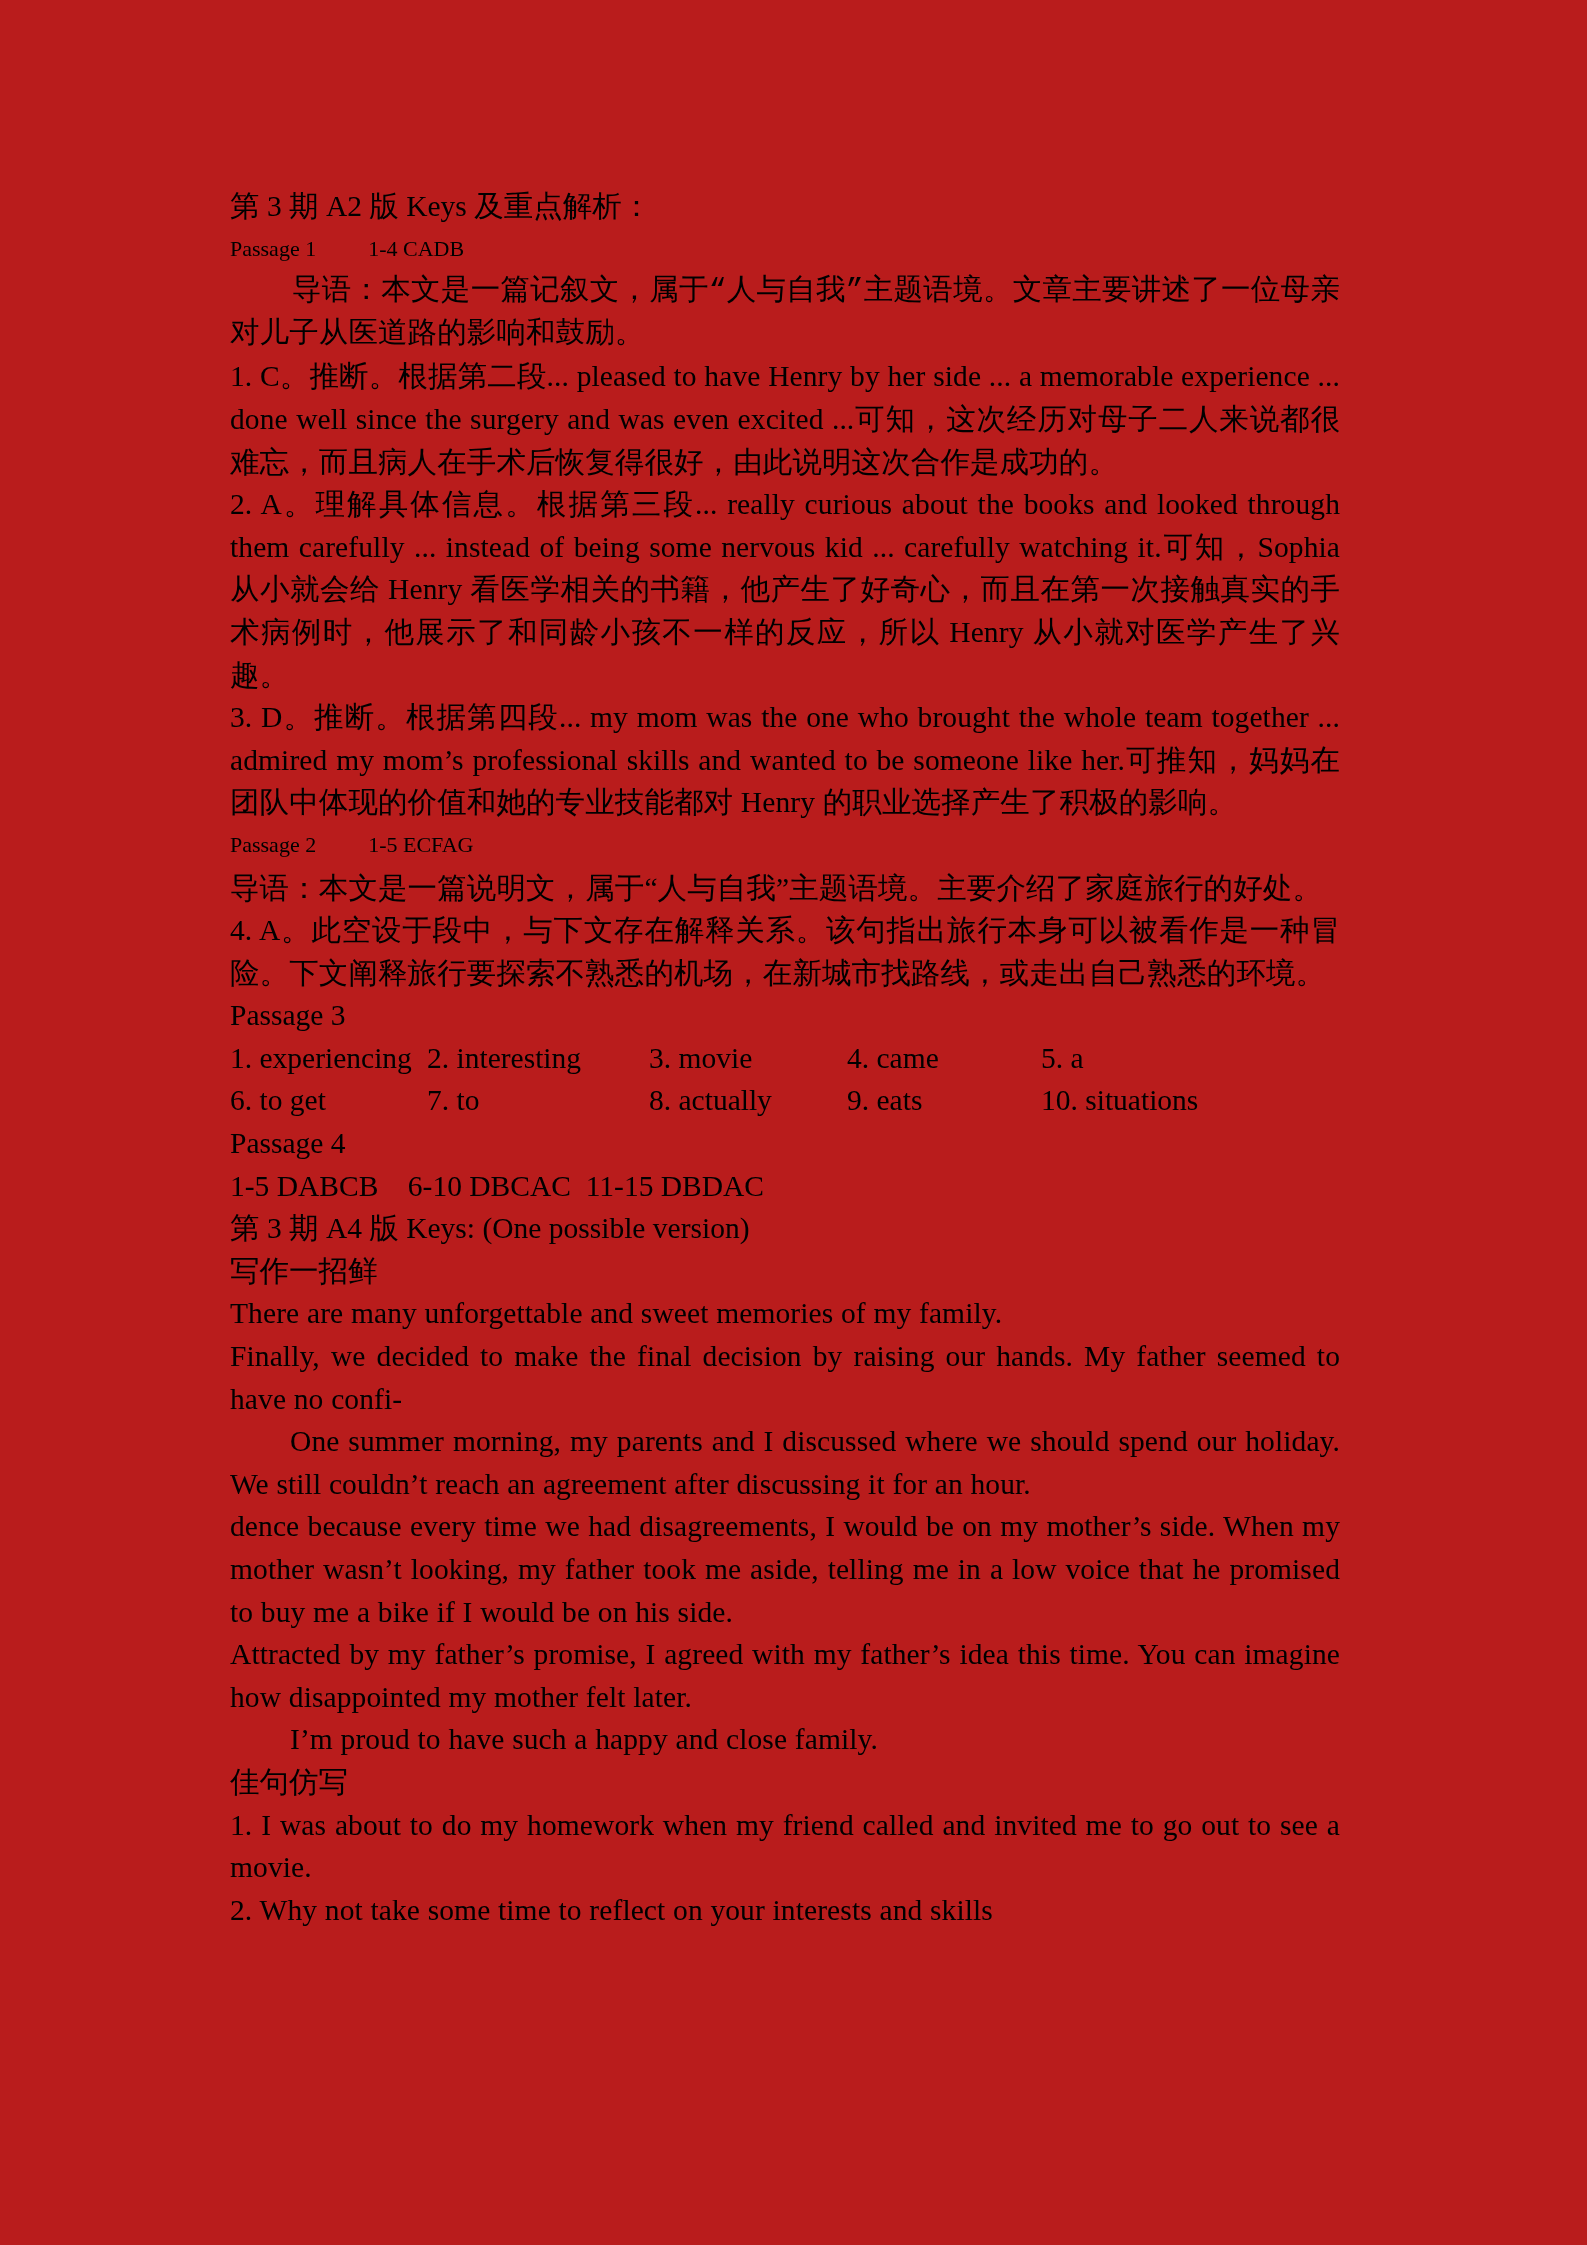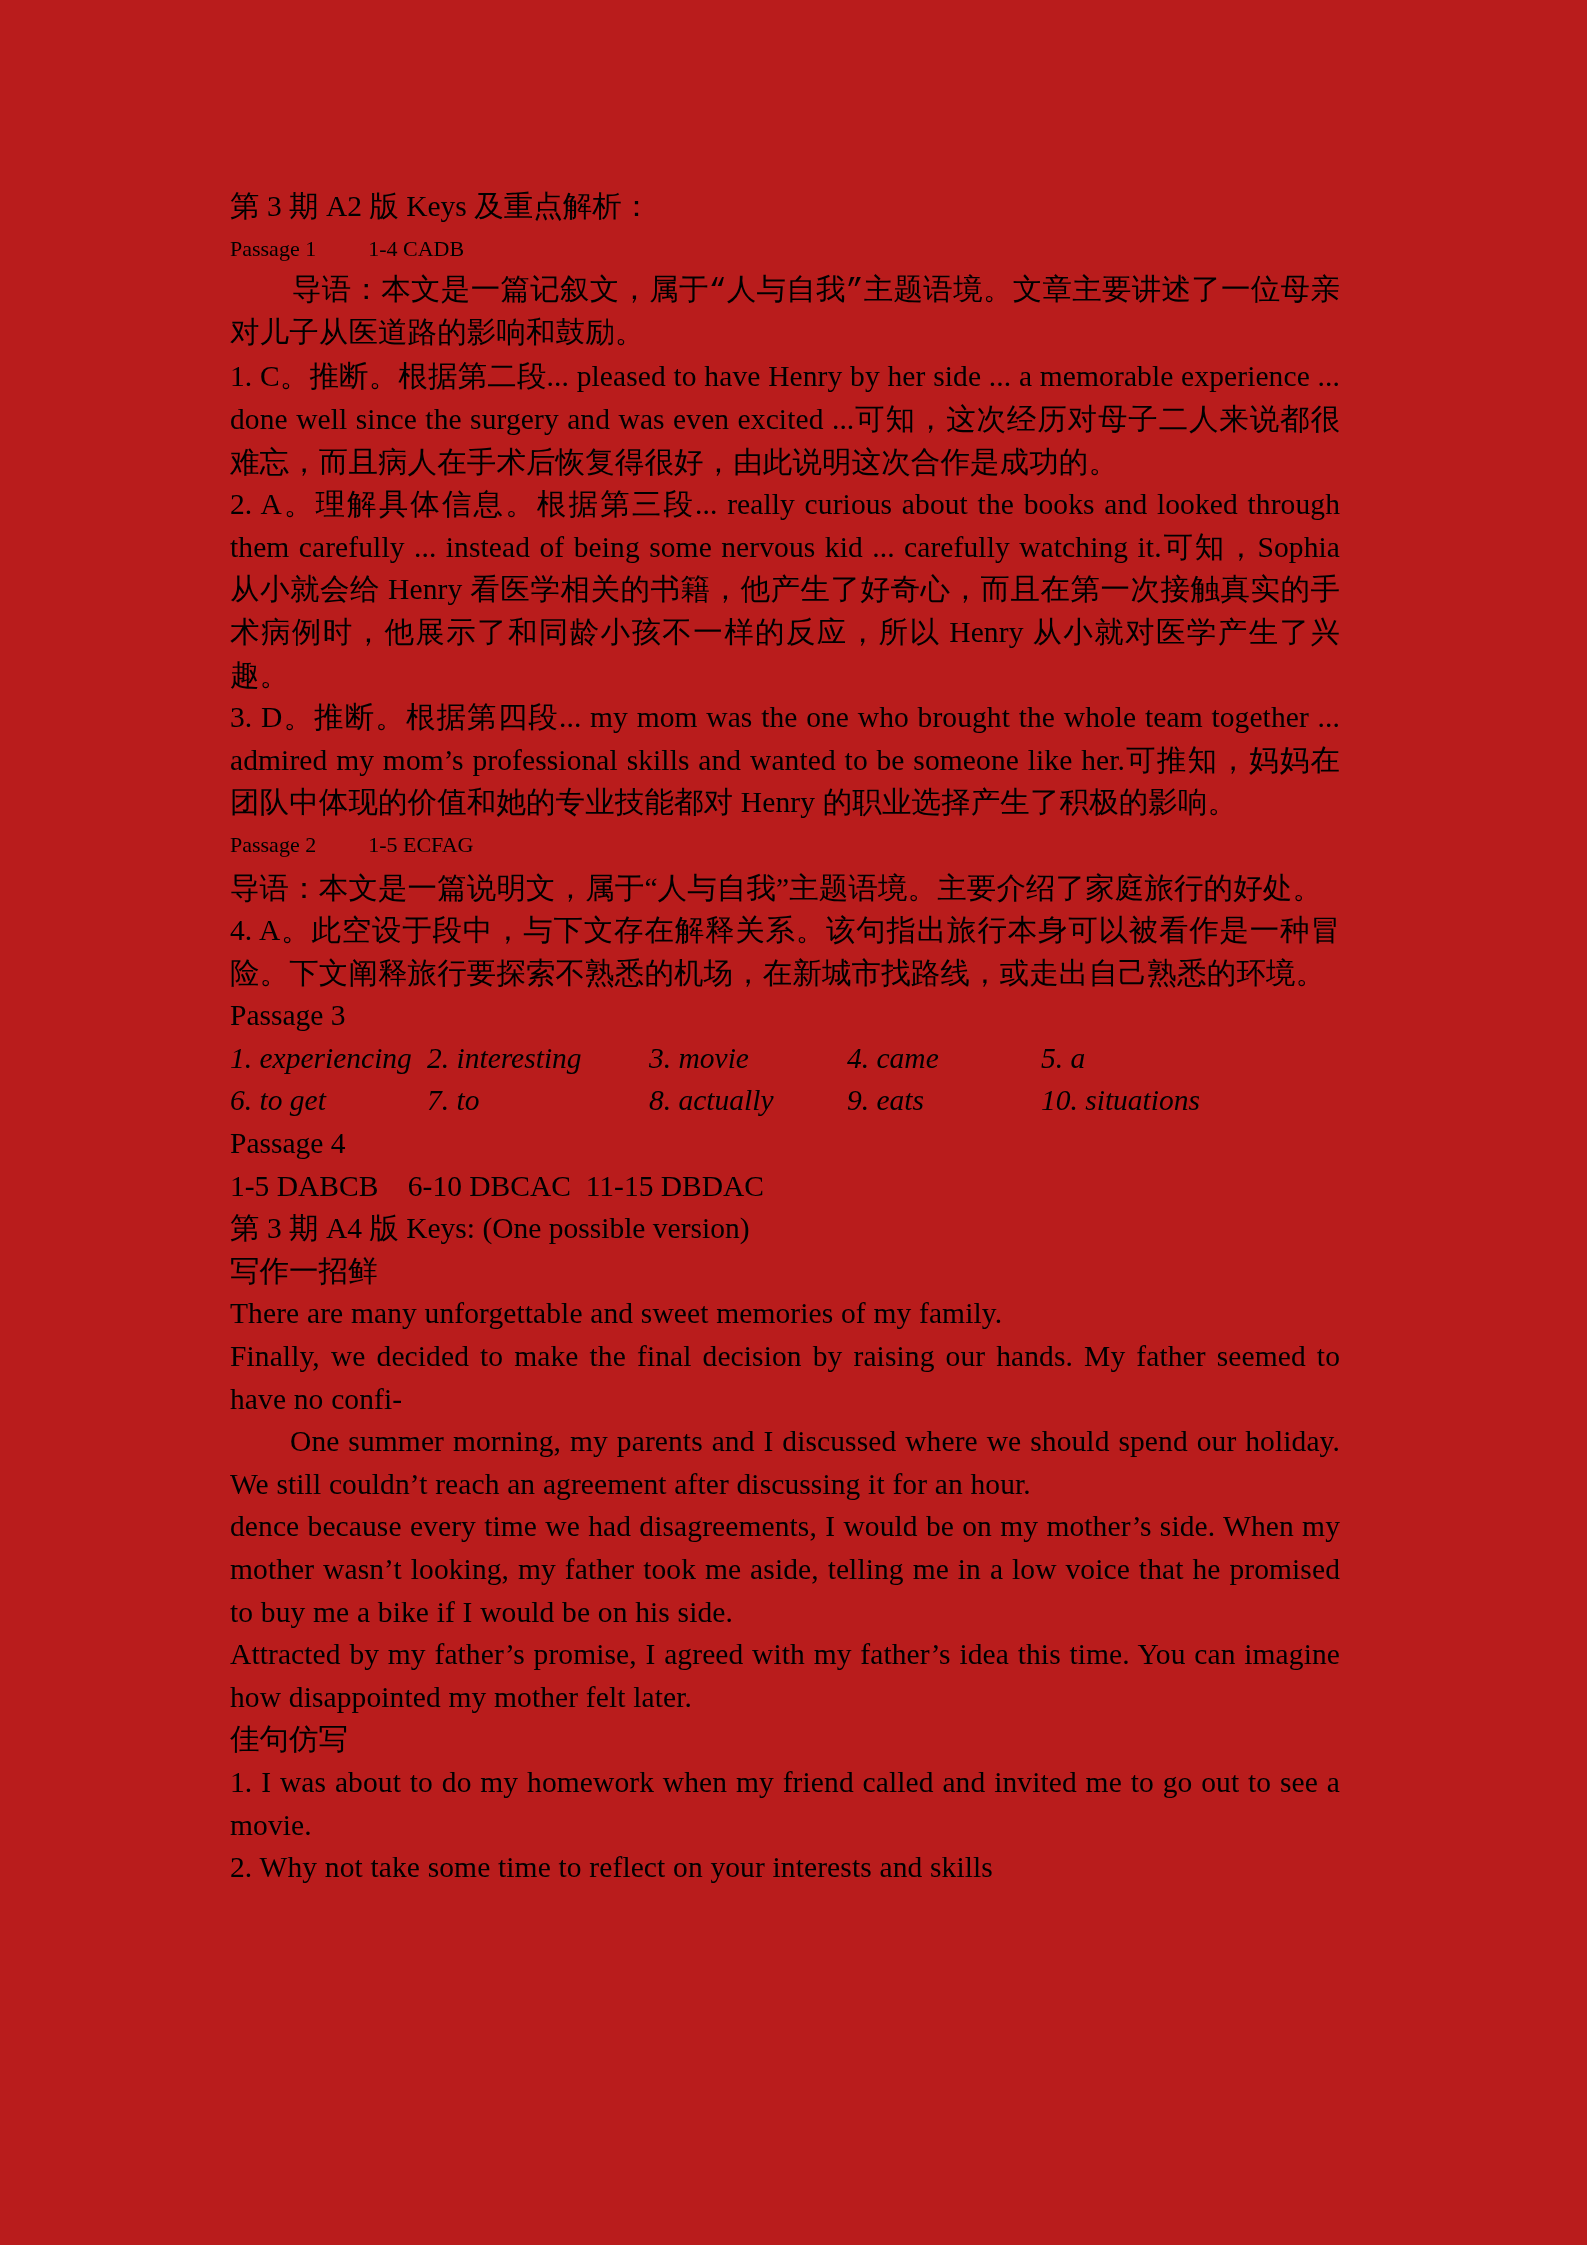--- a/index.html
+++ b/index.html
@@ -65,21 +65,20 @@
   }
   
   .ans-grid {
     display: grid;
     grid-template-columns: 197px 222px 198px 194px auto;
     font-size: 29.5px;
     line-height: 42.6px;
   }
   .ans-cell {
     white-space: nowrap;
-    font-style: italic;
   }
 </style>
 </head>
 <body>
 
 <div class="page">
   <div class="doc">
 
     <p class="line">第 3 期 A2 版 Keys 及重点解析：</p>
 
@@ -119,20 +118,21 @@
 
     <p class="line">第 3 期 A4 版 Keys: (One possible version)</p>
 
     <p class="line">写作一招鲜</p>
 
     <p class="p">There are many unforgettable and sweet memories of my family.</p>
     <p class="p">Finally, we decided to make the final decision by raising our hands. My father seemed to have no confi-</p>
     <p class="p indent-en">One summer morning, my parents and I discussed where we should spend our holiday. We still couldn’t reach an agreement after discussing it for an hour.</p>
     <p class="p">dence because every time we had disagreements, I would be on my mother’s side. When my mother wasn’t looking, my father took me aside, telling me in a low voice that he promised to buy me a bike if I would be on his side.</p>
     <p class="p">Attracted by my father’s promise, I agreed with my father’s idea this time. You can imagine how disappointed my mother felt later.</p>
+    <p class="p indent-en">I’m proud to have such a happy and close family.</p>
 
     <p class="line">佳句仿写</p>
 
     <p class="p">1. I was about to do my homework when my friend called and invited me to go out to see a movie.</p>
     <p class="p">2. Why not take some time to reflect on your interests and skills</p>
 
   </div>
 </div>
 
 </body></html>

